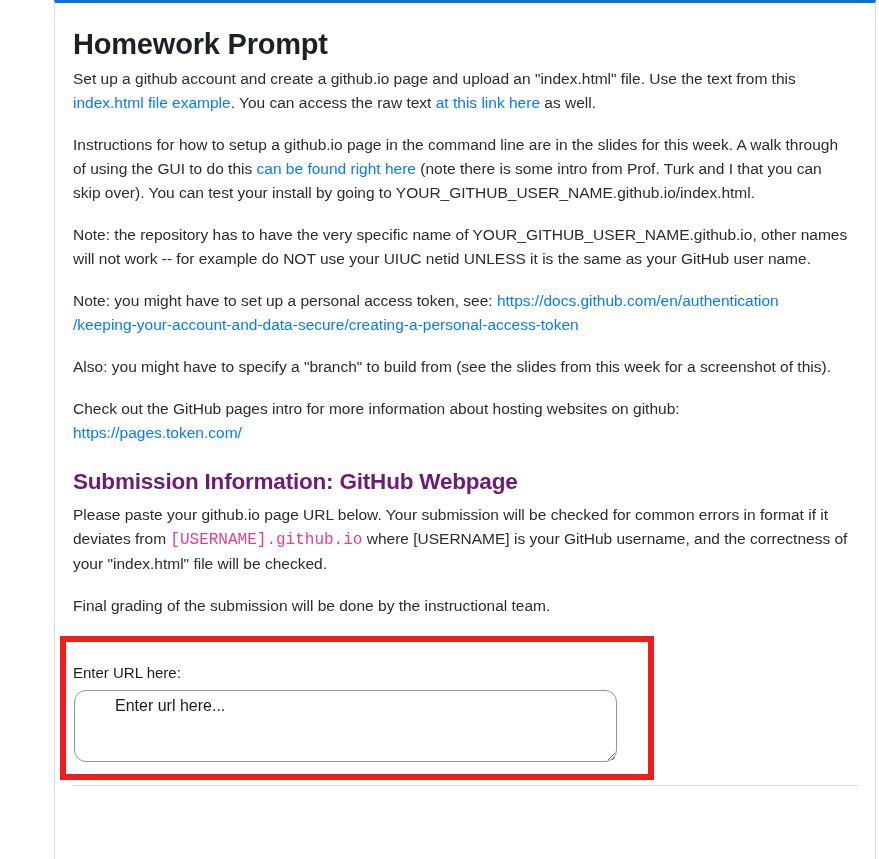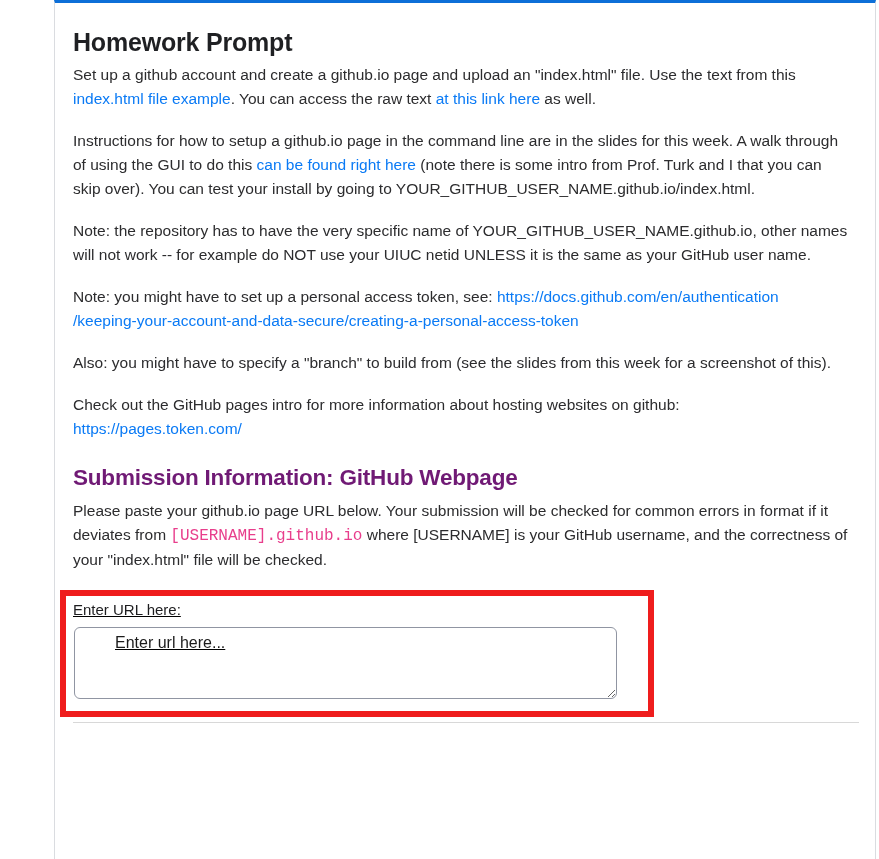--- a/index.html
+++ b/index.html
@@ -18,21 +18,21 @@
     border-left: 1px solid #dadce0;
     border-right: 1px solid #dadce0;
     border-top: 3px solid #0d6fd8;
     overflow: hidden;
   }
   .content {
     padding: 0 26px 0 18px;
   }
   h1.hw-title {
     margin: 25px 0 6px 0;
-    font-size: 25px;
+    font-size: 29px;
     font-weight: bold;
     color: #1f2023;
     letter-spacing: -0.2px;
   }
   h2.sub-title {
     margin: 24px 0 8px 0;
     font-size: 22.5px;
     font-weight: bold;
     color: #701a75;
     letter-spacing: -0.2px;
@@ -50,36 +50,35 @@
   }
   code.inline-code {
     font-family: "Liberation Mono", "DejaVu Sans Mono", monospace;
     font-size: 16px;
     color: #e83e8c;
   }
   .annotation-box {
     margin-left: -13px;
     width: 594px;
     border: 6px solid #ef1d1d;
-    padding: 5px 0 12px 7px;
+    padding: 22px 0 12px 7px;
     background: transparent;
-    text-decoration: underline;
   }
   .url-label {
     font-size: 15px;
     color: #1d1d1f;
     margin: 0 0 9px 0;
   }
   textarea.url-input {
     display: block;
     margin-left: 1px;
     width: 543px;
     height: 72px;
     border: 1px solid #9095a2;
-    border-radius: 6px;
+    border-radius: 12px;
     padding: 6px 8px;
     text-indent: 32px;
     font-family: "Liberation Sans", sans-serif;
     font-size: 16px;
     color: #1b1b1b;
     resize: both;
     outline: none;
     background: #ffffff;
   }
   .bottom-divider {
@@ -122,20 +121,23 @@
     <p class="para">
       <span>Check out the GitHub pages intro for more information about hosting websites on github: </span><a class="lnk">https://pages.token.com/</a>
     </p>
 
     <h2 class="sub-title">Submission Information: GitHub Webpage</h2>
 
     <p class="para">
       <span>Please paste your github.io page URL below. Your submission will be checked for common errors in format if it deviates from </span><code class="inline-code">[USERNAME].github.io</code><span> where [USERNAME] is your GitHub username, and the correctness of your "index.html" file will be checked.</span>
     </p>
 
+    <p class="para">
+      <span>Final grading of the submission will be done by the instructional team.</span>
+    </p>
 
     <div class="annotation-box">
       <div class="url-label">Enter URL here:</div>
       <textarea class="url-input" spellcheck="false" style="">Enter url here...</textarea>
     </div>
 
     <div class="bottom-divider"></div>
 
   </div>
 </div>

